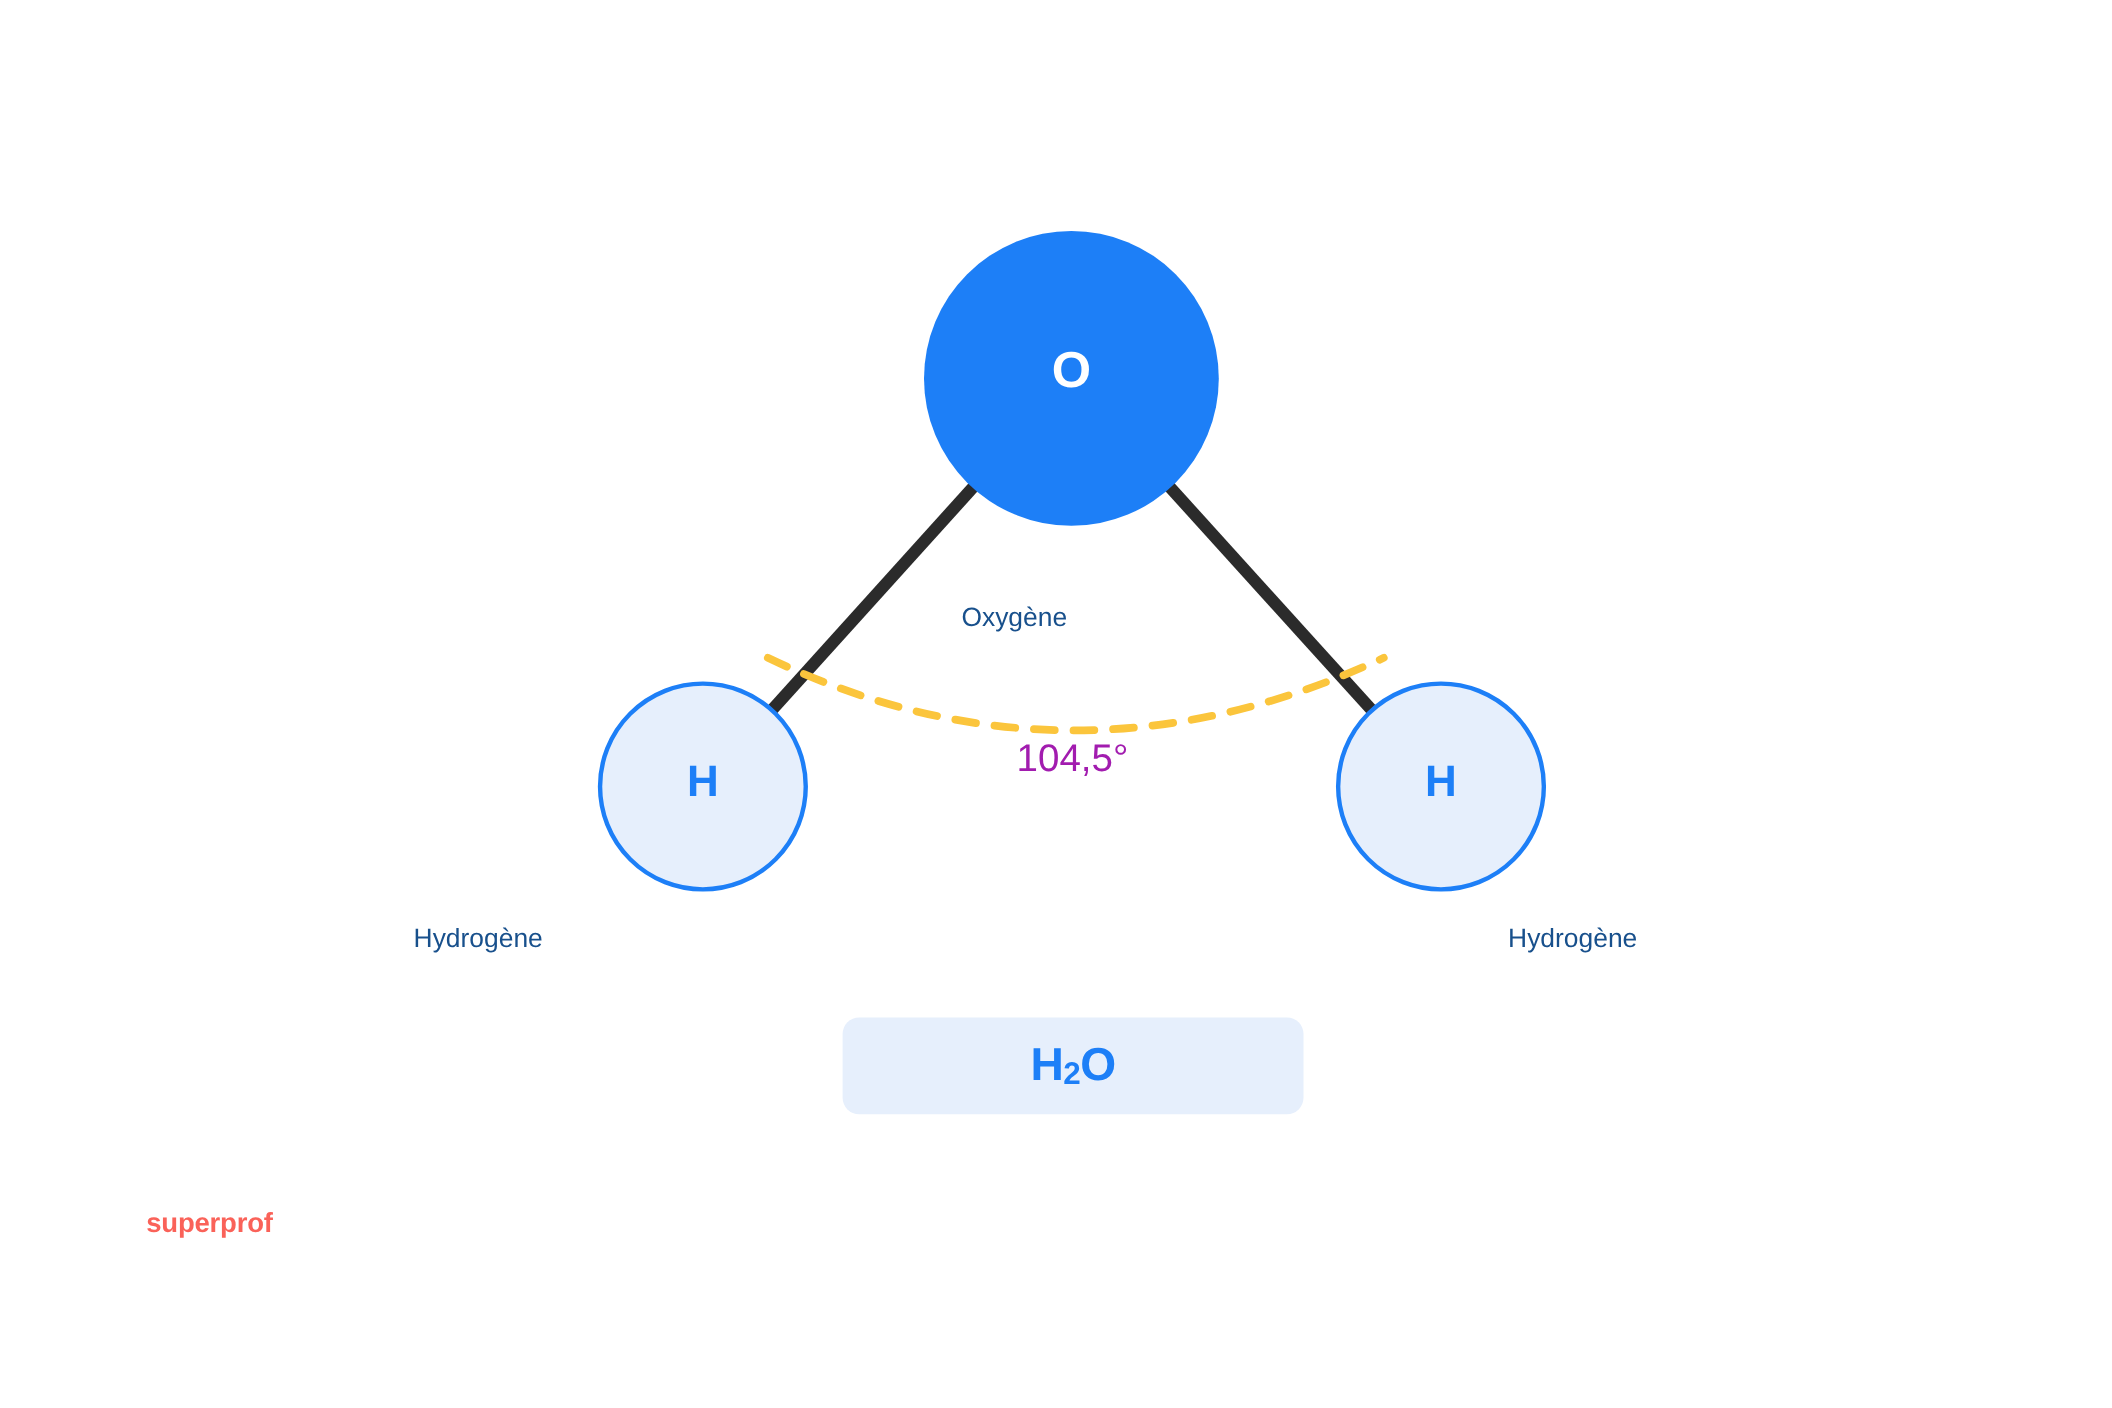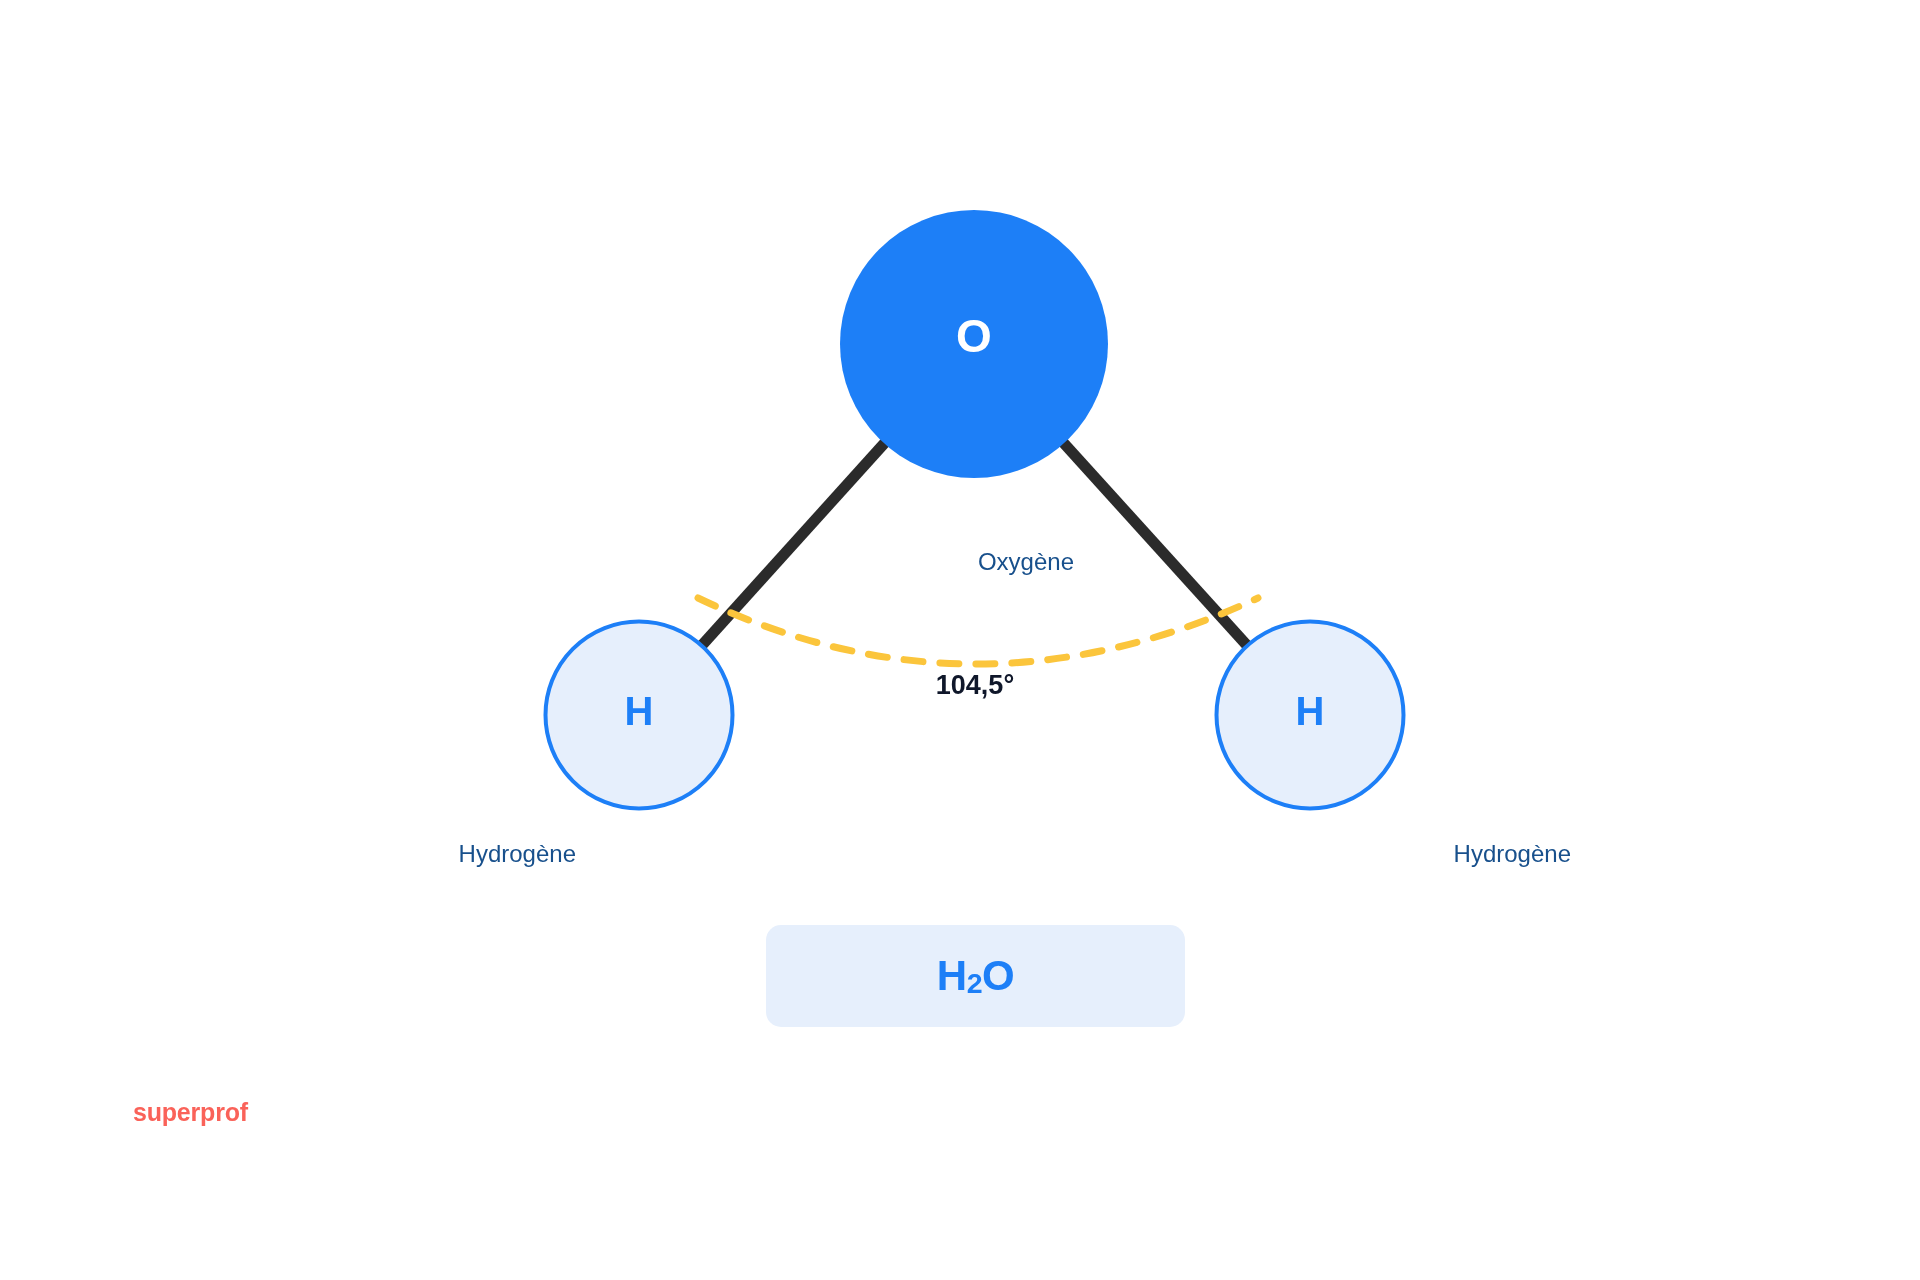--- a/index.html
+++ b/index.html
@@ -79,21 +79,21 @@
     line-height: 1;
   }
 
   
   .caption {
     position: absolute;
     font-size: 24px;
     font-weight: 400;
     color: #18508c;
     white-space: nowrap;
-    text-align: right;
+    text-align: left;
   }
   .caption-oxygen {
     left: 874px;
     top: 548px;
     width: 200px;
   }
   .caption-hydrogen-left {
     left: 376px;
     top: 840px;
     width: 200px;
@@ -104,33 +104,33 @@
     width: 200px;
   }
 
   
   .angle-value {
     position: absolute;
     left: 875px;
     top: 670px;
     width: 200px;
     text-align: center;
-    font-size: 27px;
-    font-weight: 700;
-    color: #0f172a;
+    font-size: 35px;
+    font-weight: 400;
+    color: #a21caf;
     white-space: nowrap;
   }
 
   
   .formula-box {
     position: absolute;
     left: 766px;
     top: 925px;
     width: 419px;
-    height: 102px;
+    height: 88px;
     background: #e6effc;
     border-radius: 15px;
     display: flex;
     align-items: center;
     justify-content: center;
   }
   .formula-text {
     font-size: 42px;
     font-weight: 700;
     color: #1d7ff7;

